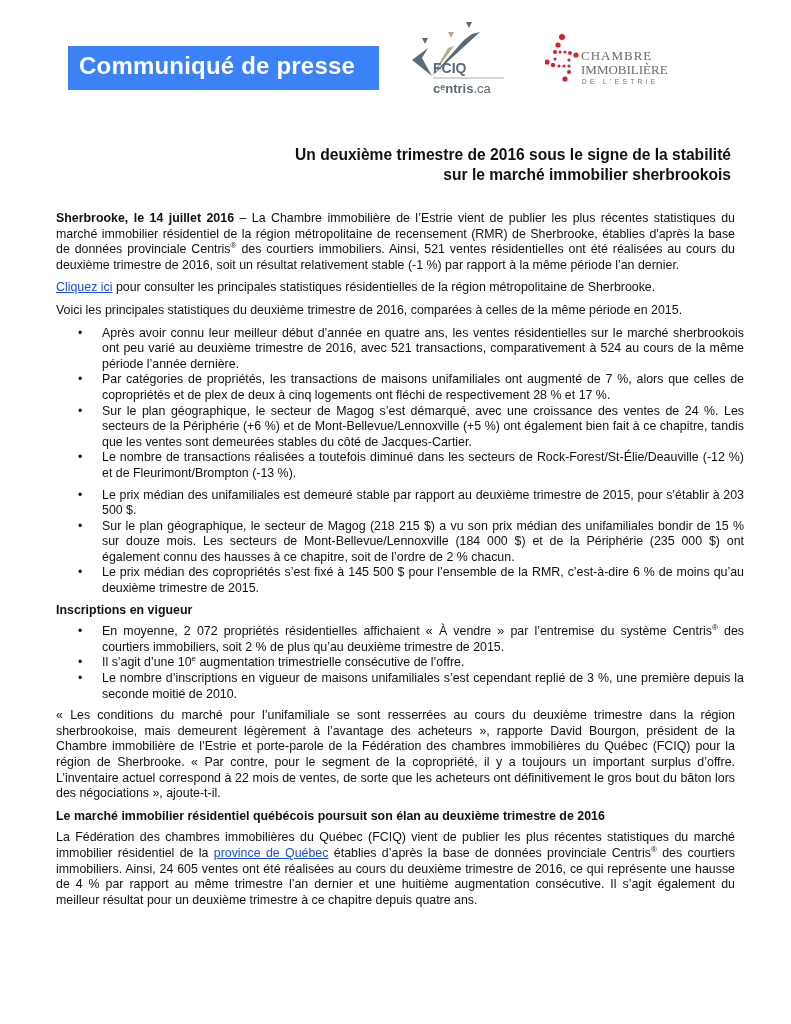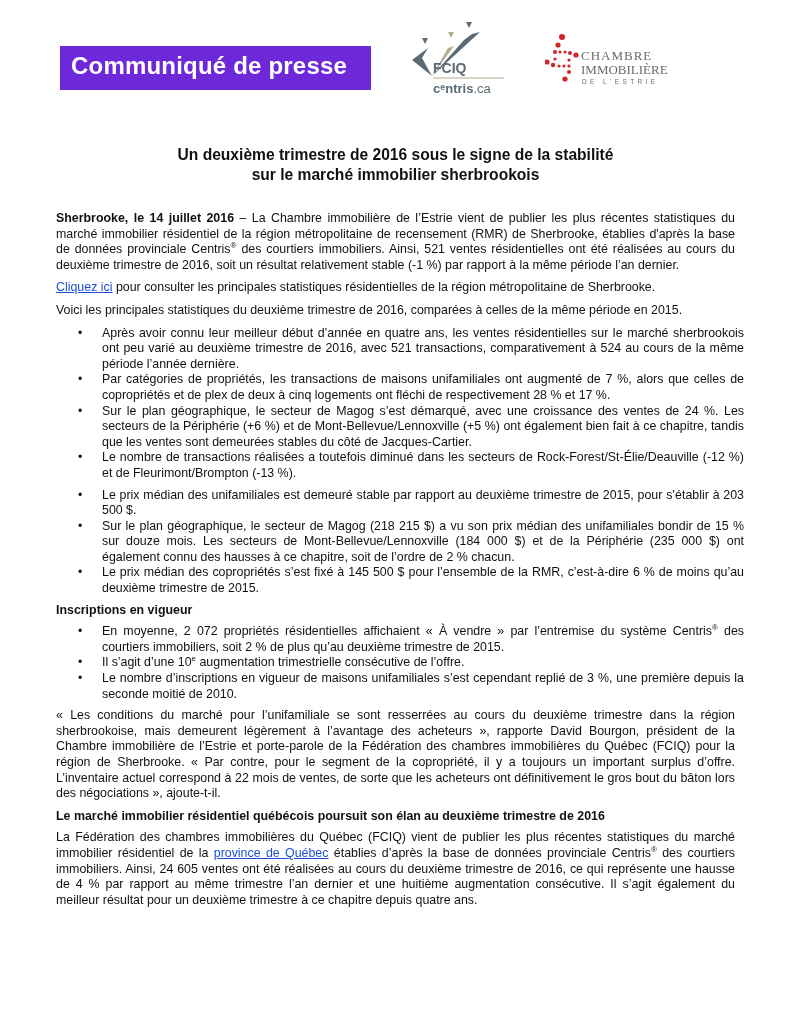--- a/index.html
+++ b/index.html
@@ -1,21 +1,21 @@
 <!DOCTYPE html>
 <html><head>
 <meta charset="utf-8">
 <style>
   html, body { margin:0; padding:0; background:#fff; }
   body { width:791px; height:1024px; position:relative; overflow:hidden; font-family:"Liberation Sans", sans-serif; color:#111; }
-  .banner { position:absolute; left:60px; top:46px; width:311px; height:44px; background:#6d28d9; }
+  .banner { position:absolute; left:68px; top:46px; width:311px; height:44px; background:#3b82f6; }
   .banner-text { position:absolute; left:11px; top:6px; color:#fff; font-weight:bold; font-size:24px; letter-spacing:0.2px; }
   .logo-fciq { position:absolute; left:408px; top:18px; width:104px; height:80px; }
   .logo-chambre { position:absolute; left:545px; top:30px; width:150px; height:62px; }
-  .title { position:absolute; left:60px; width:671px; top:145px; text-align:center; font-weight:bold; font-size:15.6px; line-height:20px; }
+  .title { position:absolute; left:60px; width:671px; top:145px; text-align:right; font-weight:bold; font-size:15.6px; line-height:20px; }
   .content { position:absolute; left:56px; width:688px; top:211px; font-size:12.4px; line-height:15.6px; }
   p { margin:0 9px 7px 0; text-align:justify; }
   .h { font-weight:bold; margin:0 0 6px 0; }
   ul { margin:0 0 6px 0; padding:0; list-style:none; }
   li { position:relative; padding-left:46px; text-align:justify; margin:0; }
   li .bullet { position:absolute; left:22px; top:0; }
   a { color:#1d4ed8; text-decoration:underline; }
   sup { font-size:8px; line-height:0; vertical-align:super; }
 </style>
 </head>

